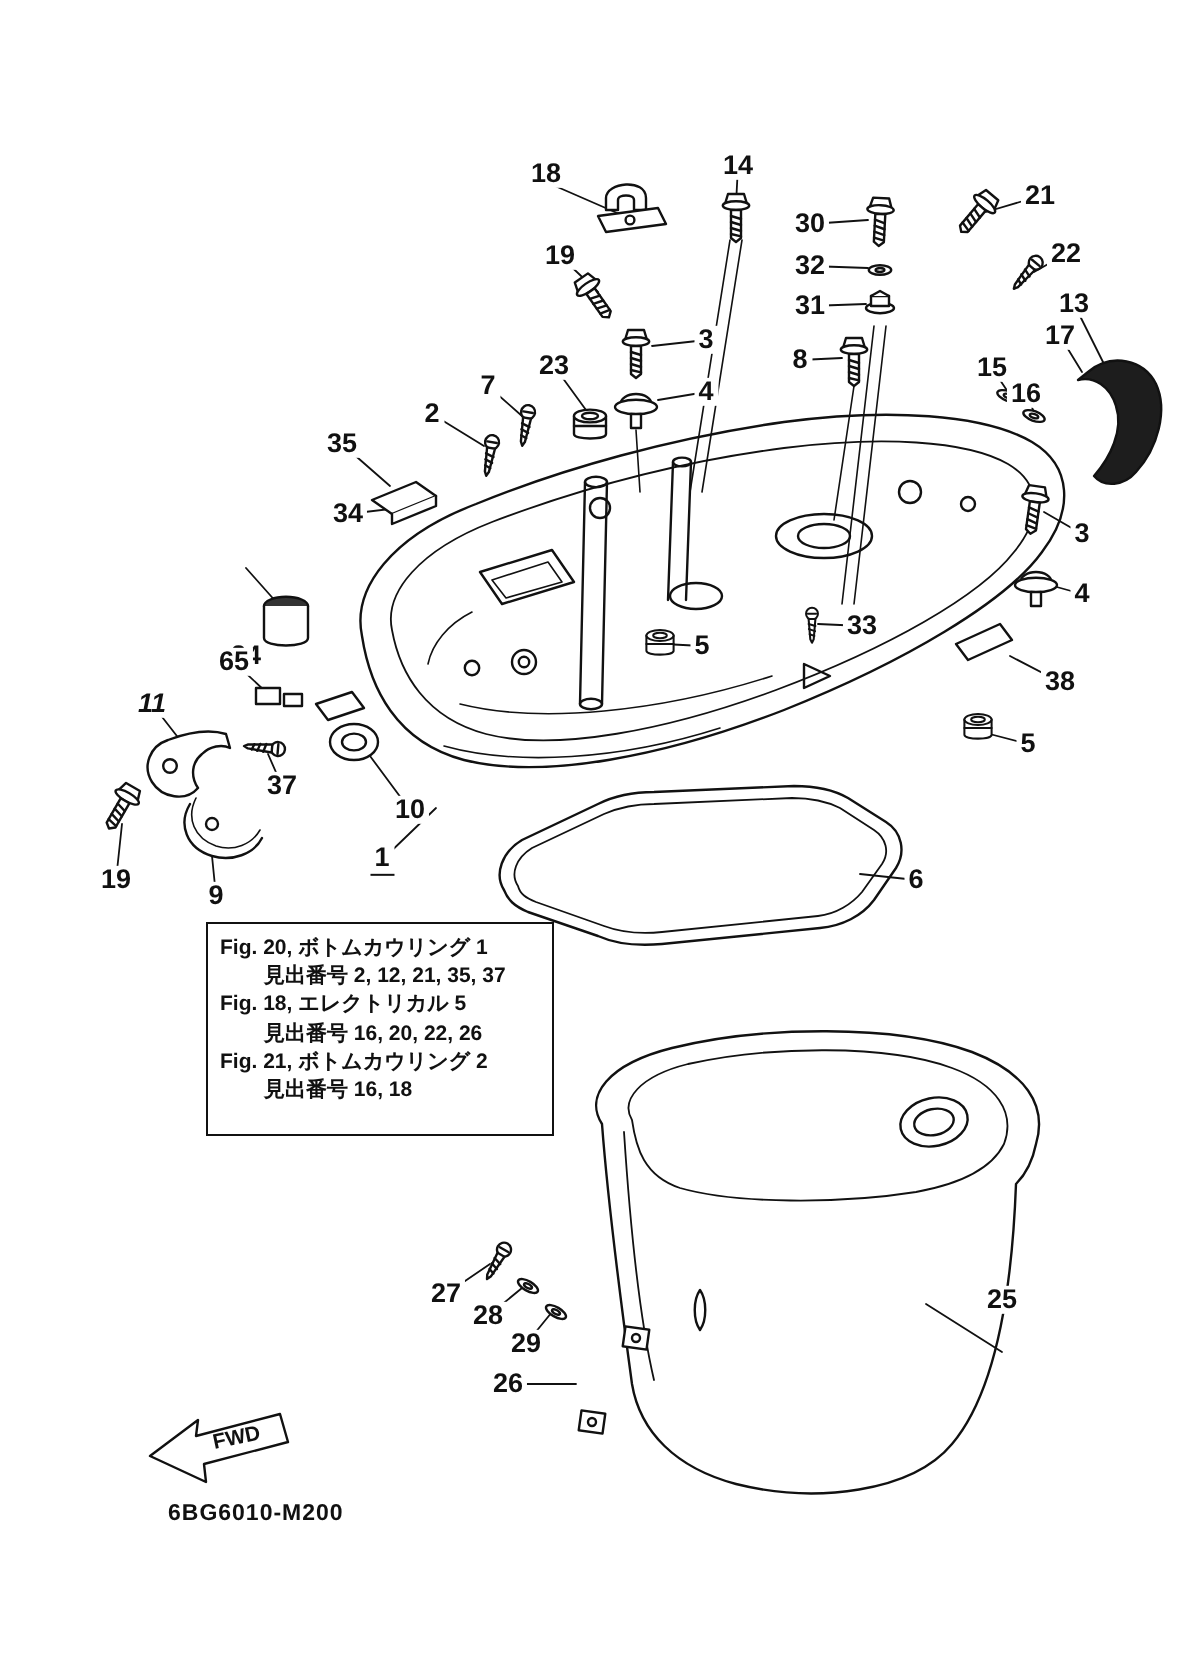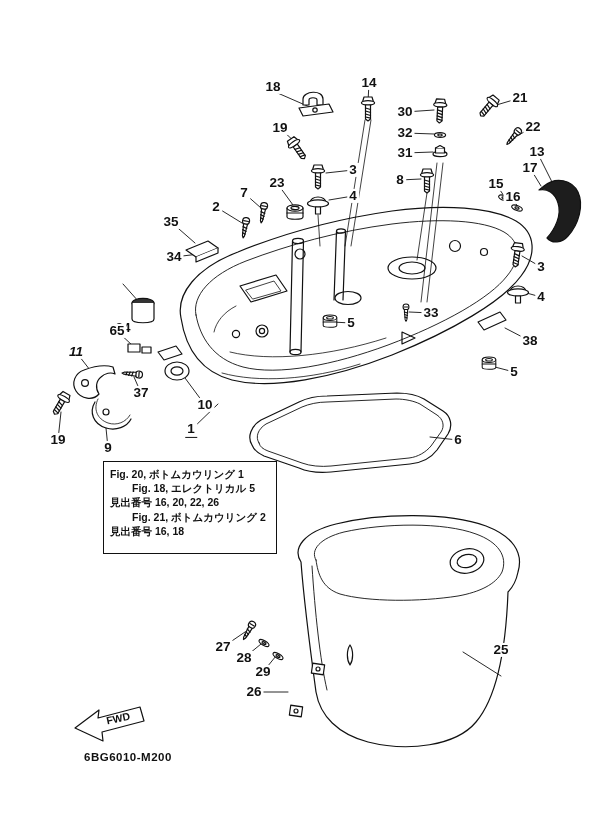--- a/index.html
+++ b/index.html
@@ -261,20 +261,21 @@
       <div class="part-label" style="left: 458px; top: 440px;">6</div>
       <div class="part-label" style="left: 223px; top: 647px;">27</div>
       <div class="part-label" style="left: 244px; top: 658px;">28</div>
       <div class="part-label" style="left: 263px; top: 672px;">29</div>
       <div class="part-label" style="left: 254px; top: 692px;">26</div>
       <div class="part-label" style="left: 501px; top: 650px;">25</div>
     </div>
 
   <div class="ref-box">
     <div class="ref-line">Fig. 20, ボトムカウリング 1</div>
+    <div class="ref-line">見出番号 2, 12, 21, 35, 37</div>
     <div class="ref-line">Fig. 18, エレクトリカル 5</div>
     <div class="ref-line">見出番号 16, 20, 22, 26</div>
     <div class="ref-line">Fig. 21, ボトムカウリング 2</div>
     <div class="ref-line">見出番号 16, 18</div>
   </div>
 
   <div class="drawing-code">6BG6010-M200</div>
 
 </div>
 

